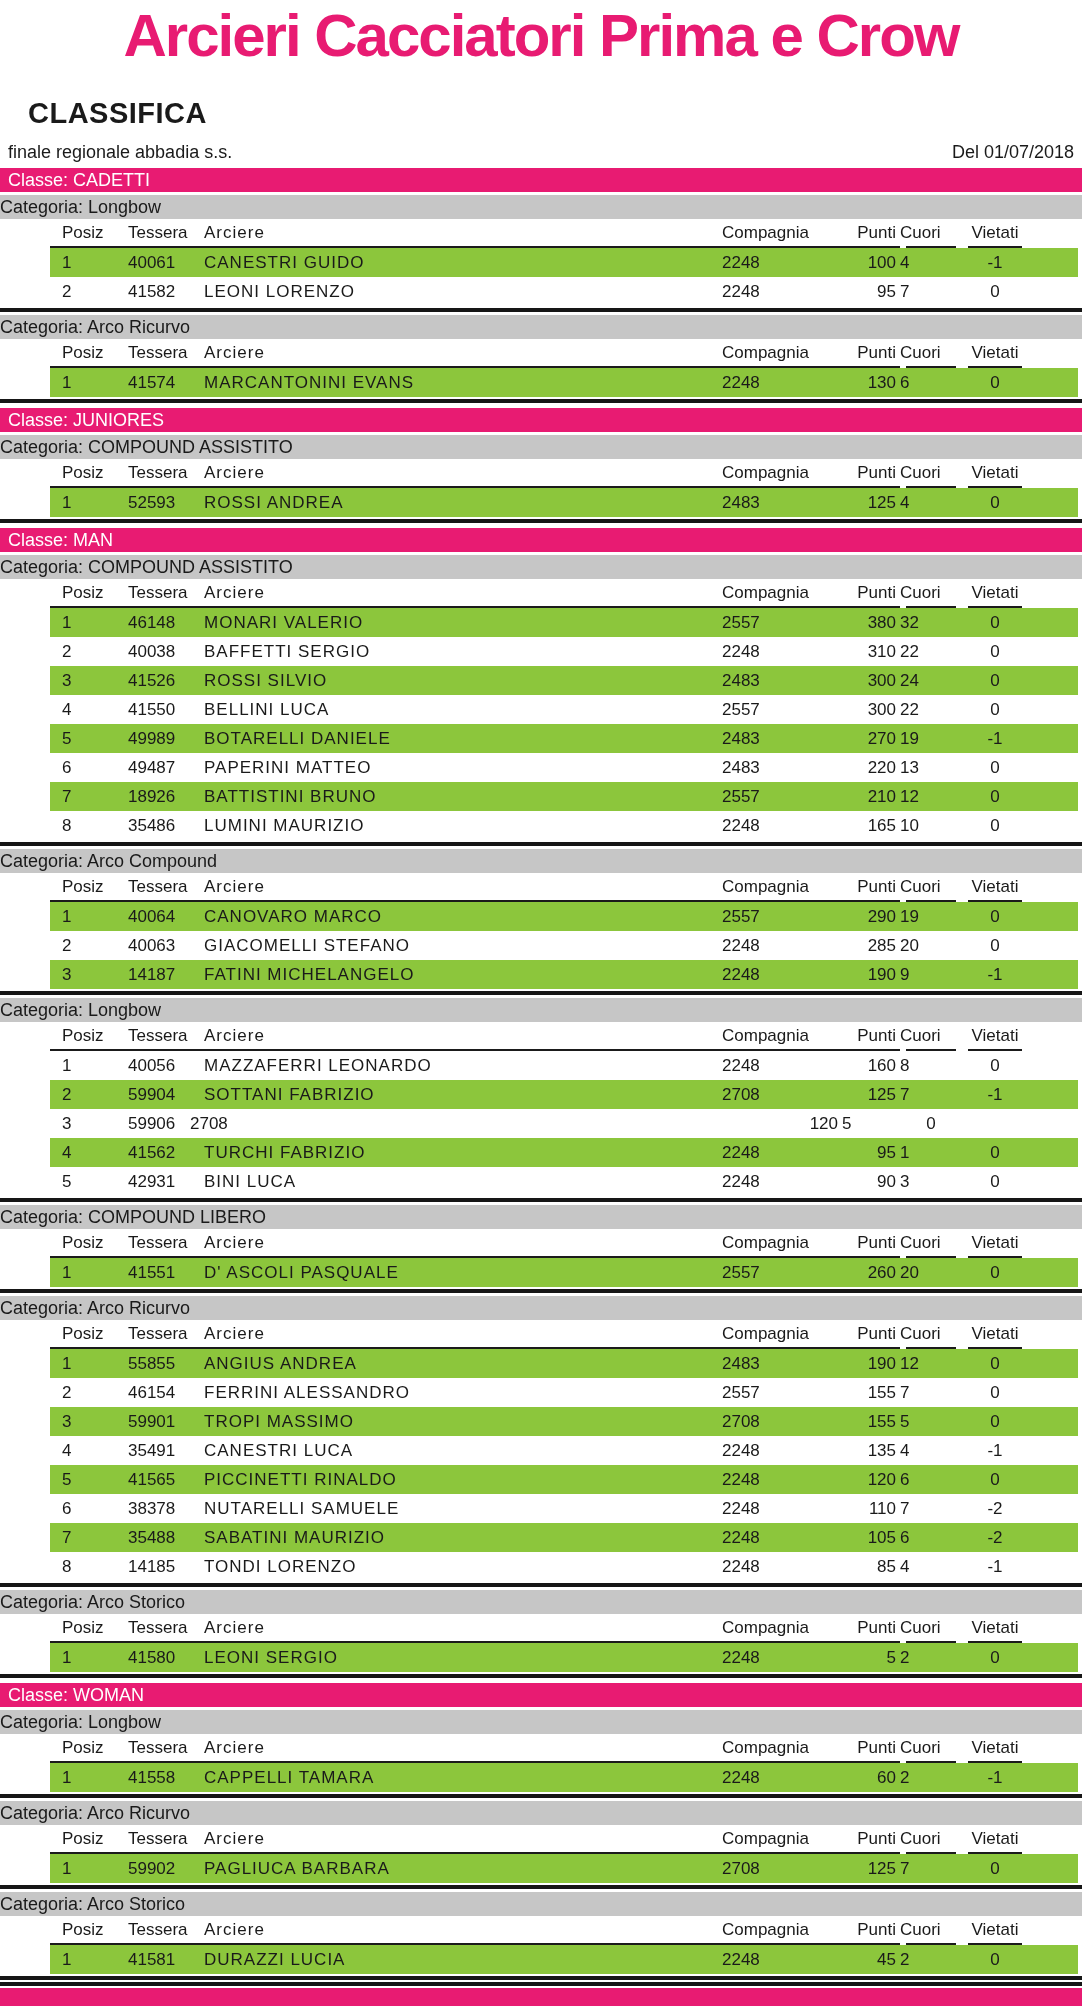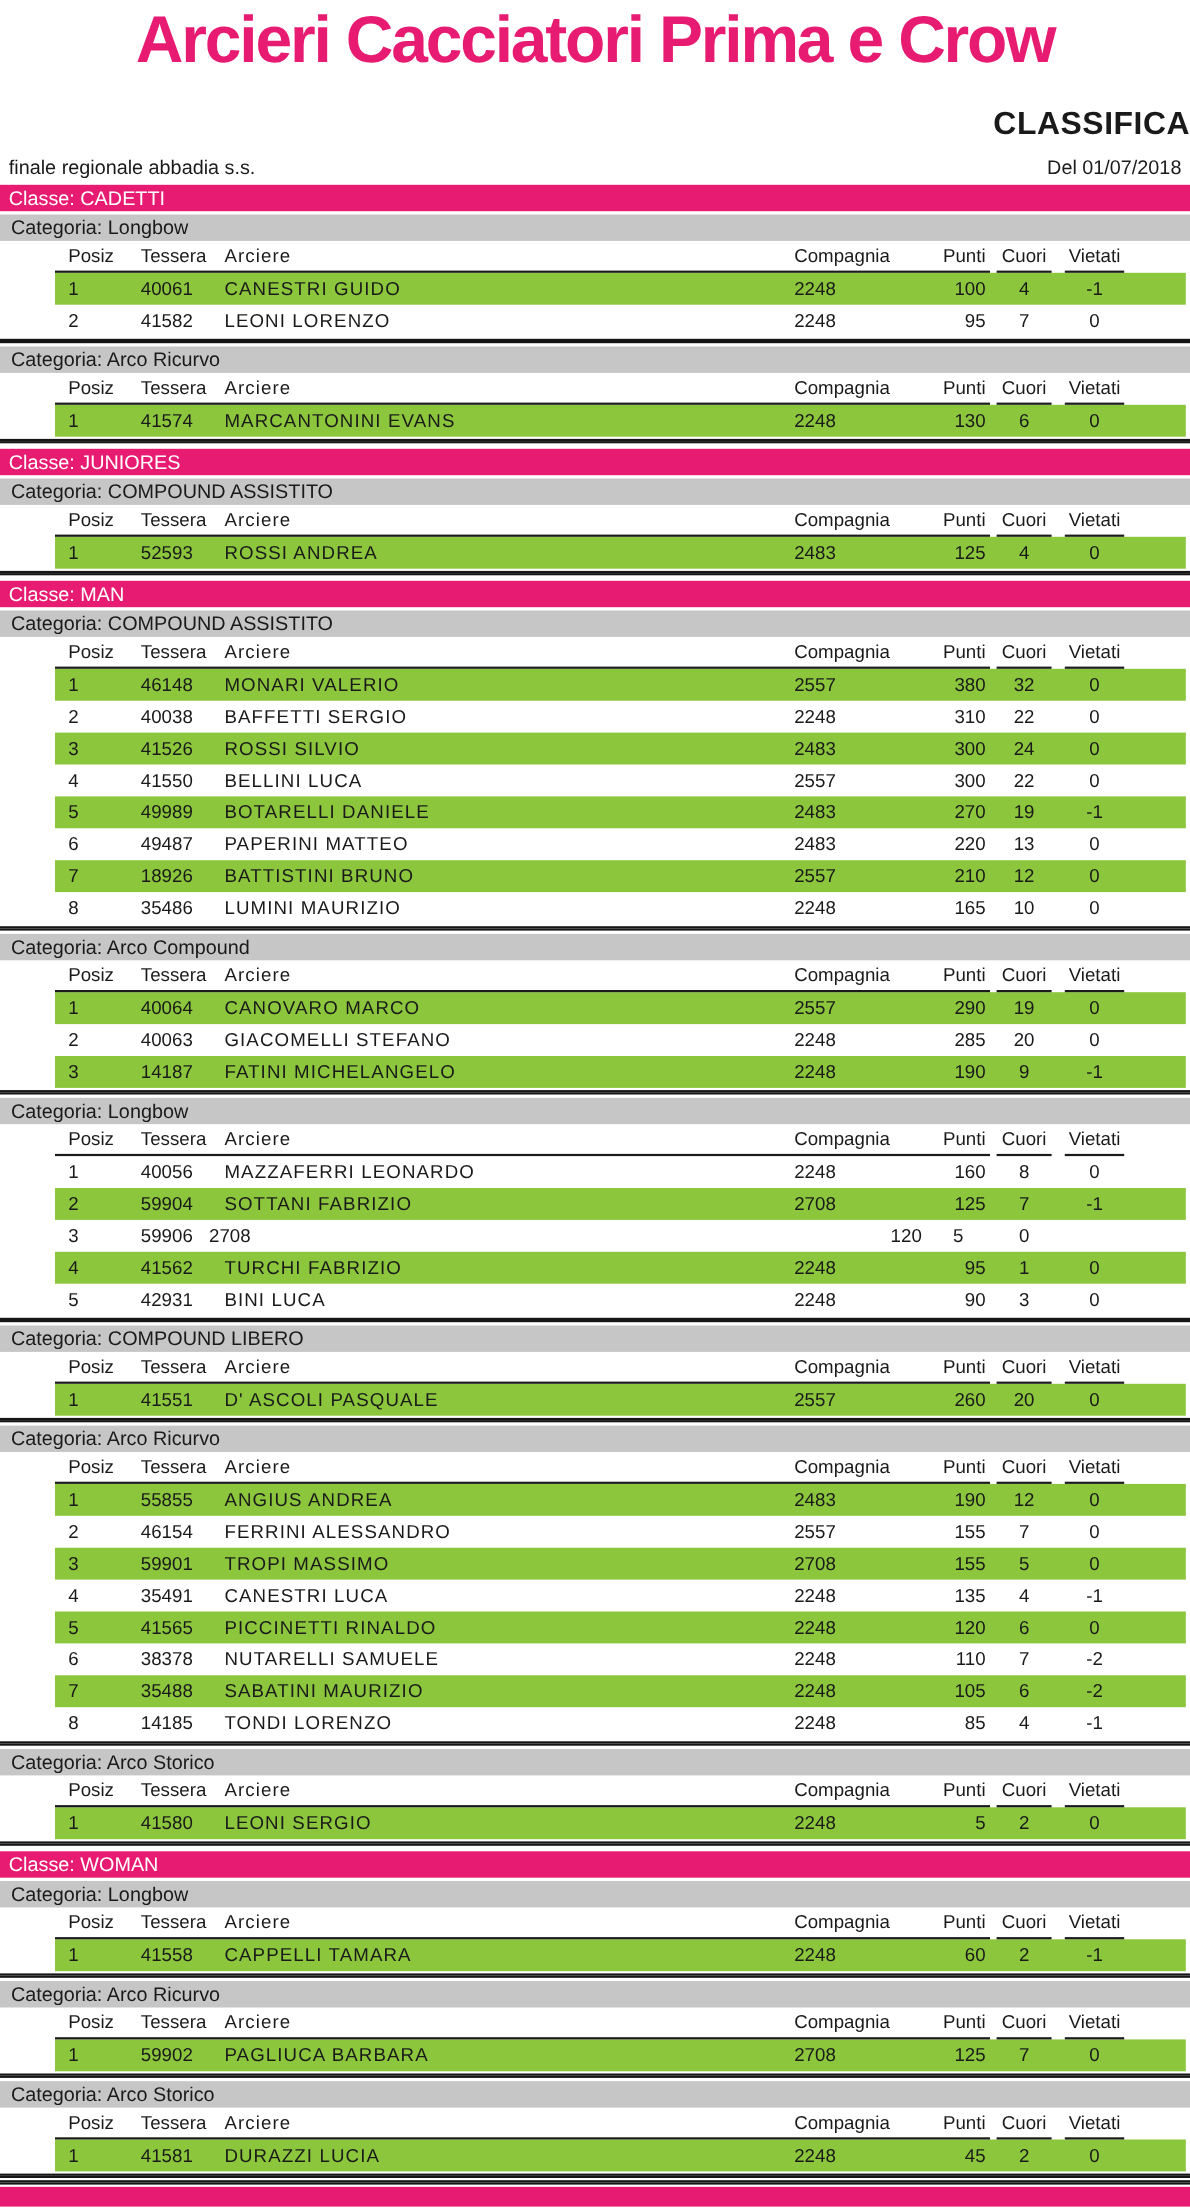--- a/index.html
+++ b/index.html
@@ -18,24 +18,25 @@
     text-align: center;
     font-size: 60px;
     font-weight: 700;
     letter-spacing: -2px;
     line-height: 1.05;
     white-space: nowrap;
     color: var(--pink, #E81B72);
   }
   .subtitle {
     margin-top: 30px;
-    text-align: right;
+    text-align: left;
     font-size: 29px;
     font-weight: 700;
     letter-spacing: 0.5px;
+    padding-left: 28px;
   }
   .meta {
     margin-top: 12px;
     padding: 0 8px;
     display: flex;
     justify-content: space-between;
     align-items: flex-end;
     font-size: 18px;
   }
   .class-bar {
@@ -44,21 +45,21 @@
     line-height: 24px;
     padding-left: 8px;
     background: var(--pink, #E81B72);
     color: #ffffff;
     font-size: 18px;
   }
   .cat-bar {
     margin-top: 3px;
     height: 24px;
     line-height: 24px;
-    padding-left: 10px;
+    padding-left: 0;
     background: var(--gray, #C6C6C6);
     color: #1a1a1a;
     font-size: 18px;
   }
   .grid-row {
     display: grid;
     grid-template-columns: 78px 62px 1fr 120px 58px 62px 66px 50px;
     margin-left: 50px;
     margin-right: 4px;
     height: 29px;
@@ -72,21 +73,21 @@
   .u-seg  { border-top: 2px solid #1b1b1b; margin: 0 6px; }
   .u-c6 { grid-column: 6; }
   .u-c7 { grid-column: 7; }
   .hl { background: var(--green, #8CC63C); }
   .cell { overflow: hidden; }
   .c-posiz    { padding-left: 12px; }
   .c-tessera  { text-align: left; }
   .c-arciere  { padding-left: 14px; letter-spacing: 1px; }
   .c-compagnia{ padding-left: 0; }
   .c-punti    { text-align: right; padding-right: 4px; }
-  .c-cuori    { text-align: center; }
+  .c-cuori    { }
   .c-vietati  { text-align: center; }
   .sep {
     margin-top: 2px;
     height: 1px;
     border-top: 2px solid #161616;
     border-bottom: 2px solid #161616;
     background: #ffffff;
   }
   .footer-bar {
     margin-top: 2px;

